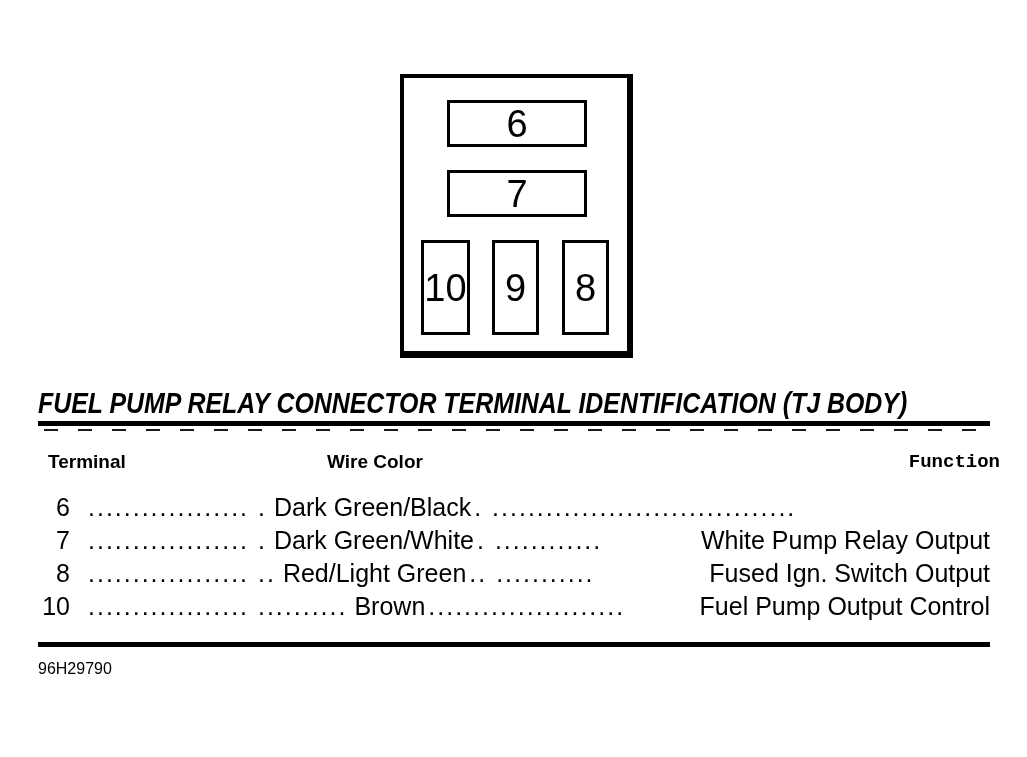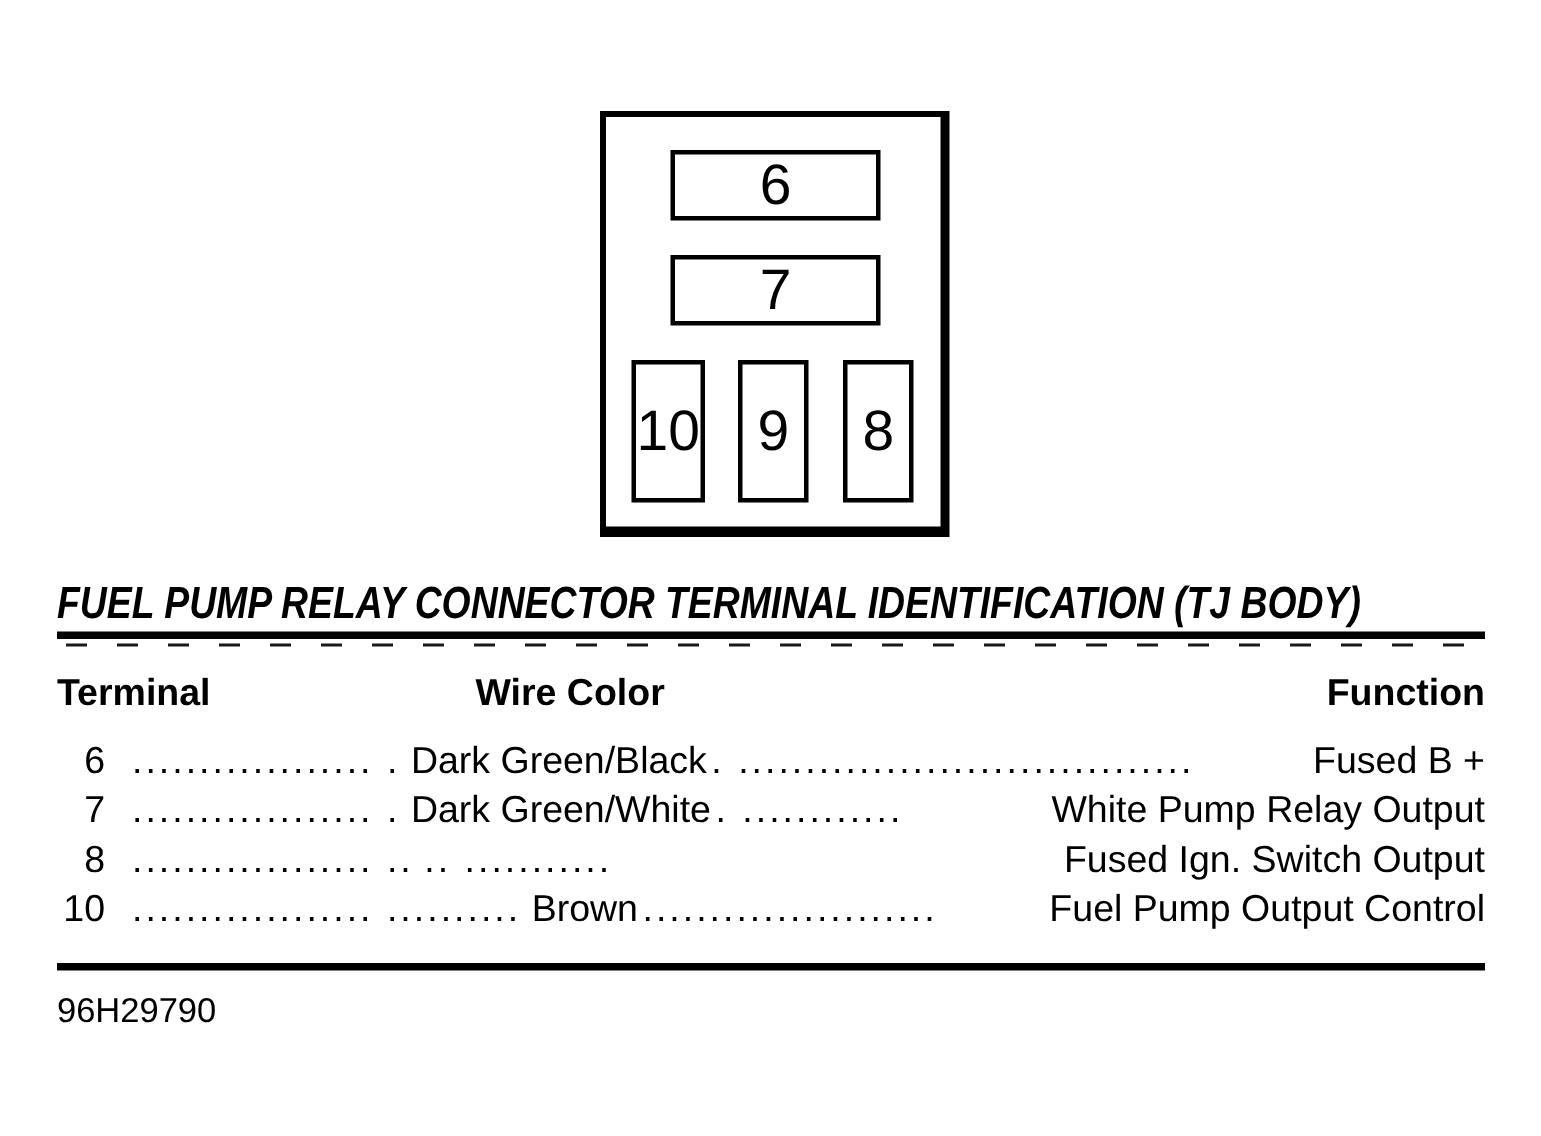--- a/index.html
+++ b/index.html
@@ -80,31 +80,31 @@
     top: 429px;
     width: 938px;
     height: 2px;
     background: repeating-linear-gradient(90deg, #000 0px, #000 14px, transparent 14px, transparent 34px);
     opacity: 0.9;
   }
 
   
   .table-header {
     position: absolute;
-    left: 38px;
+    left: 48px;
     top: 448px;
     width: 952px;
     height: 30px;
-    font-size: 25px;
+    font-size: 19px;
     font-weight: 700;
     line-height: 28px;
   }
   .th-terminal { position: absolute; left: 0; }
   .th-wire     { position: absolute; left: 279px; text-align: center; }
-  .th-function { position: absolute; right: 0; }
+  .th-function { position: absolute; right: 0; font-family: Liberation Mono, monospace; }
 
   .table-body {
     position: absolute;
     left: 38px;
     top: 491px;
     width: 952px;
     font-size: 25px;
     line-height: 33px;
   }
   .t-row {
@@ -145,21 +145,21 @@
     left: 38px;
     top: 642px;
     width: 952px;
     height: 5px;
     background: #000;
   }
   .doc-number {
     position: absolute;
     left: 38px;
     top: 660px;
-    font-size: 23px;
+    font-size: 16px;
     font-weight: 400;
   }
 </style>
 </head>
 <body>
 
 <div class="page">
 
   <div class="connector-box">
     <div class="pin pin-6">
@@ -189,34 +189,34 @@
     <span class="th-function">Function</span>
   </div>
 
   <div class="table-body">
 
     <div class="t-row">
       <span class="cell-term">6</span>
       <span class="cell-leader1">.................. .</span>
       <span class="cell-wire">Dark Green/Black</span>
       <span class="cell-leader2">. ..................................</span>
-      <span class="cell-func">Fused B +</span>
     </div>
 
     <div class="t-row">
       <span class="cell-term">7</span>
       <span class="cell-leader1">.................. .</span>
       <span class="cell-wire">Dark Green/White</span>
       <span class="cell-leader2">. ............</span>
       <span class="cell-func">White Pump Relay Output</span>
     </div>
 
     <div class="t-row">
       <span class="cell-term">8</span>
       <span class="cell-leader1">.................. ..</span>
+      <span class="cell-wire">Red/Light Green</span>
       <span class="cell-leader2">.. ...........</span>
       <span class="cell-func">Fused Ign. Switch Output</span>
     </div>
 
     <div class="t-row">
       <span class="cell-term">10</span>
       <span class="cell-leader1">.................. ..........</span>
       <span class="cell-wire">Brown</span>
       <span class="cell-leader2">......................</span>
       <span class="cell-func">Fuel Pump Output Control</span>

